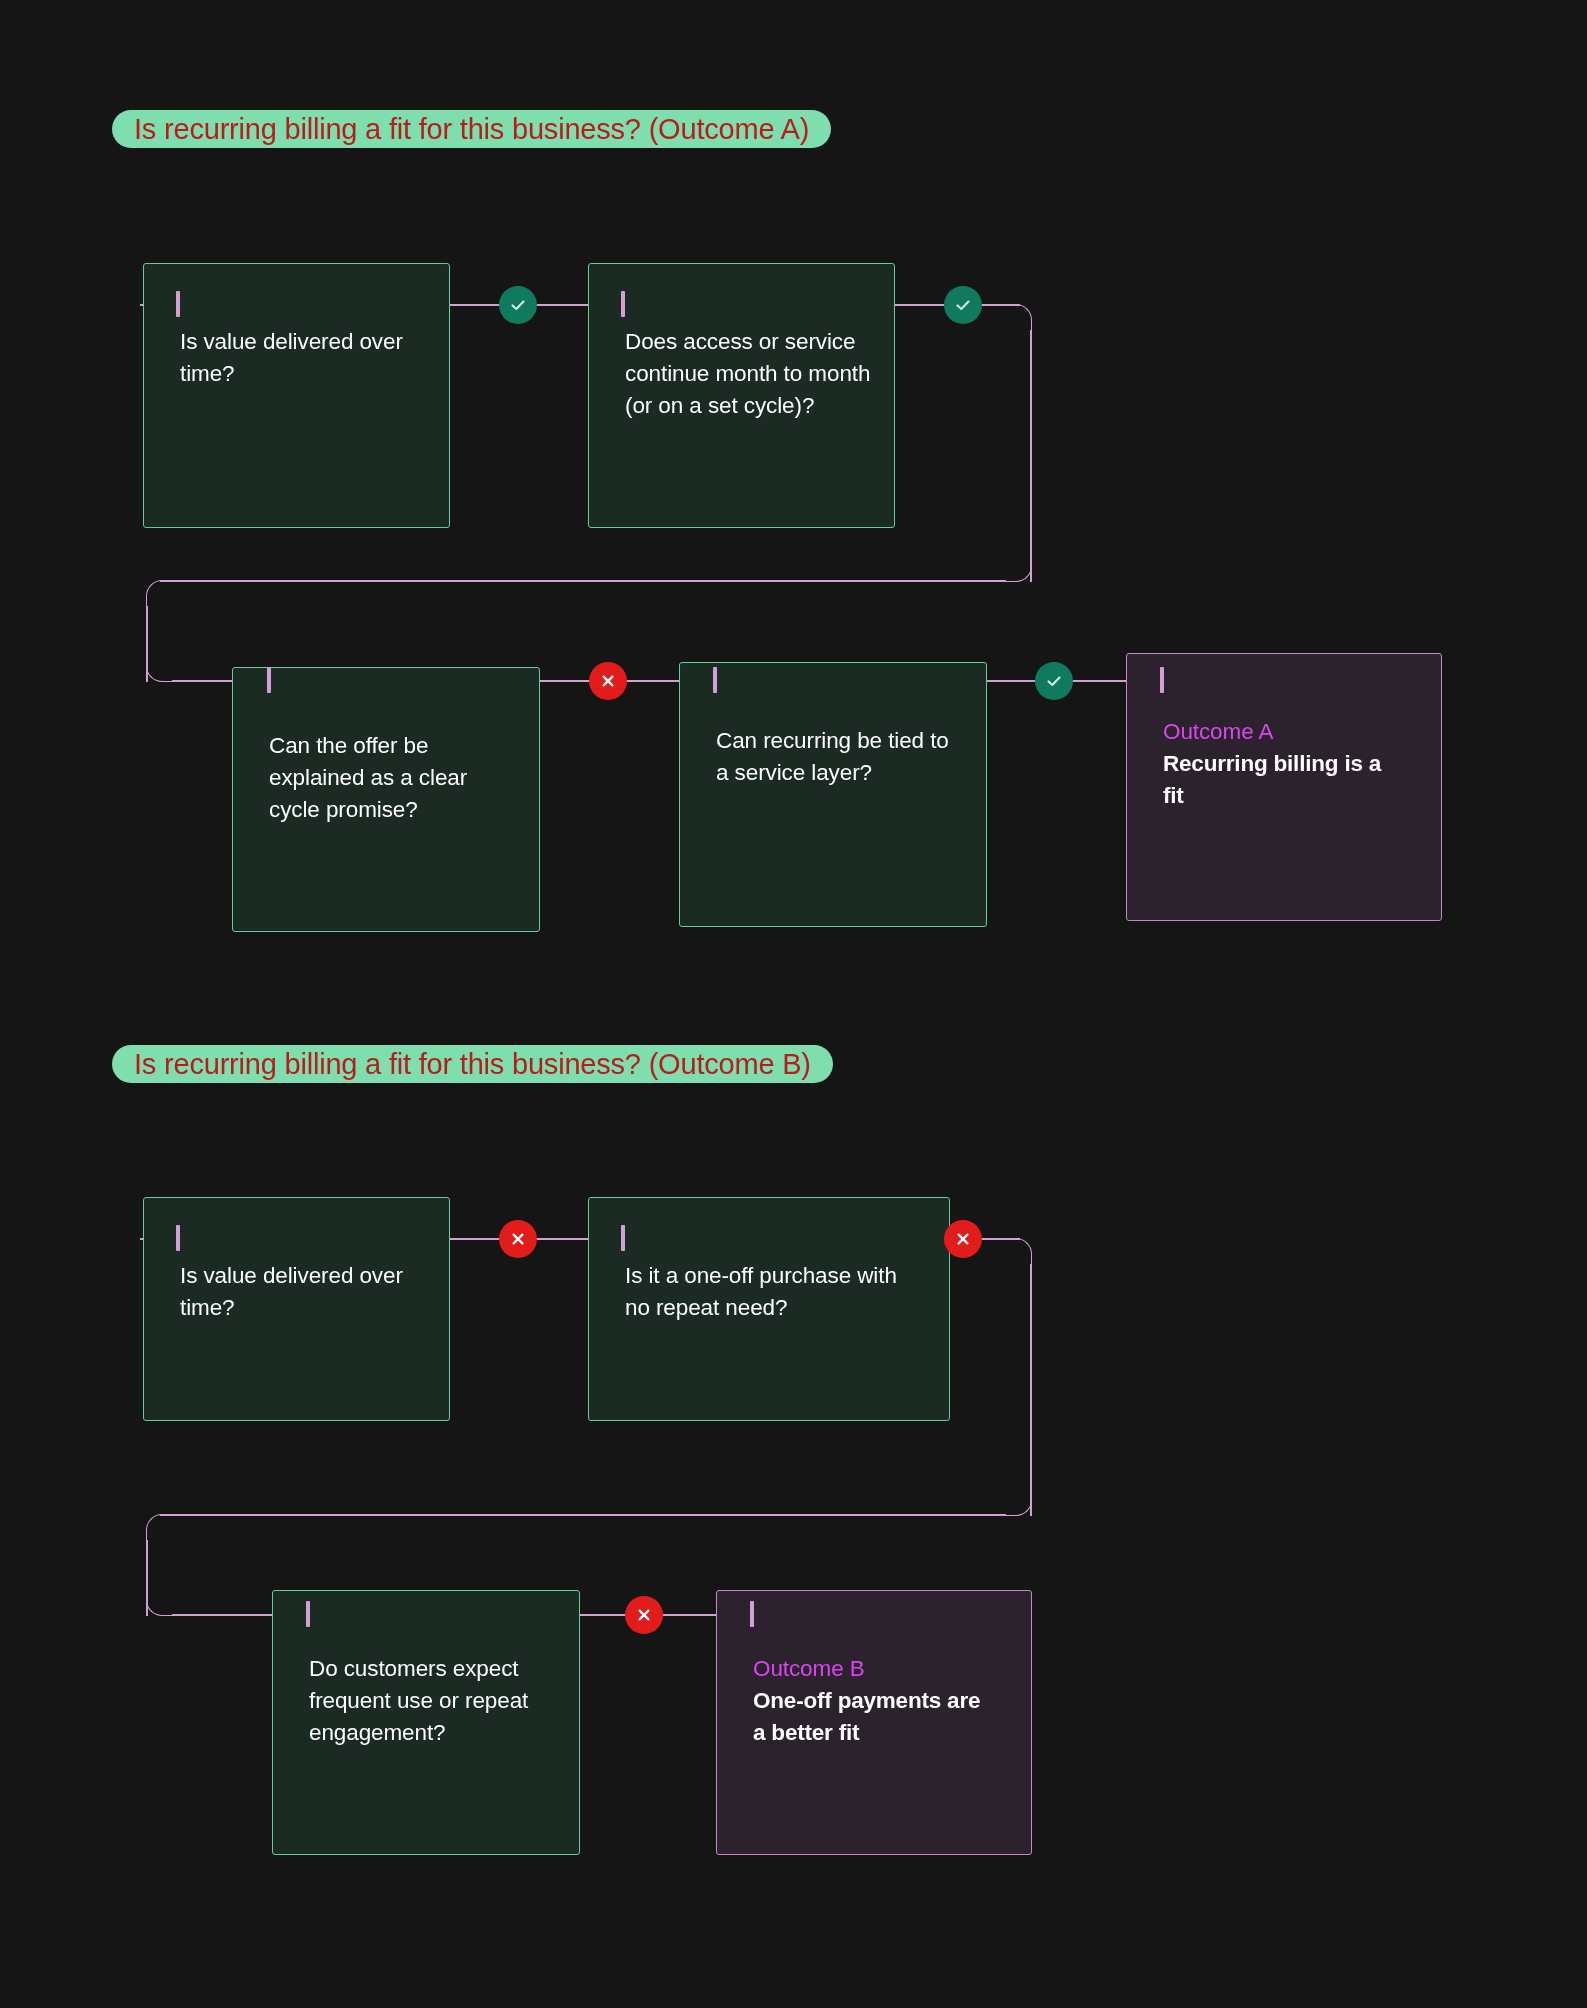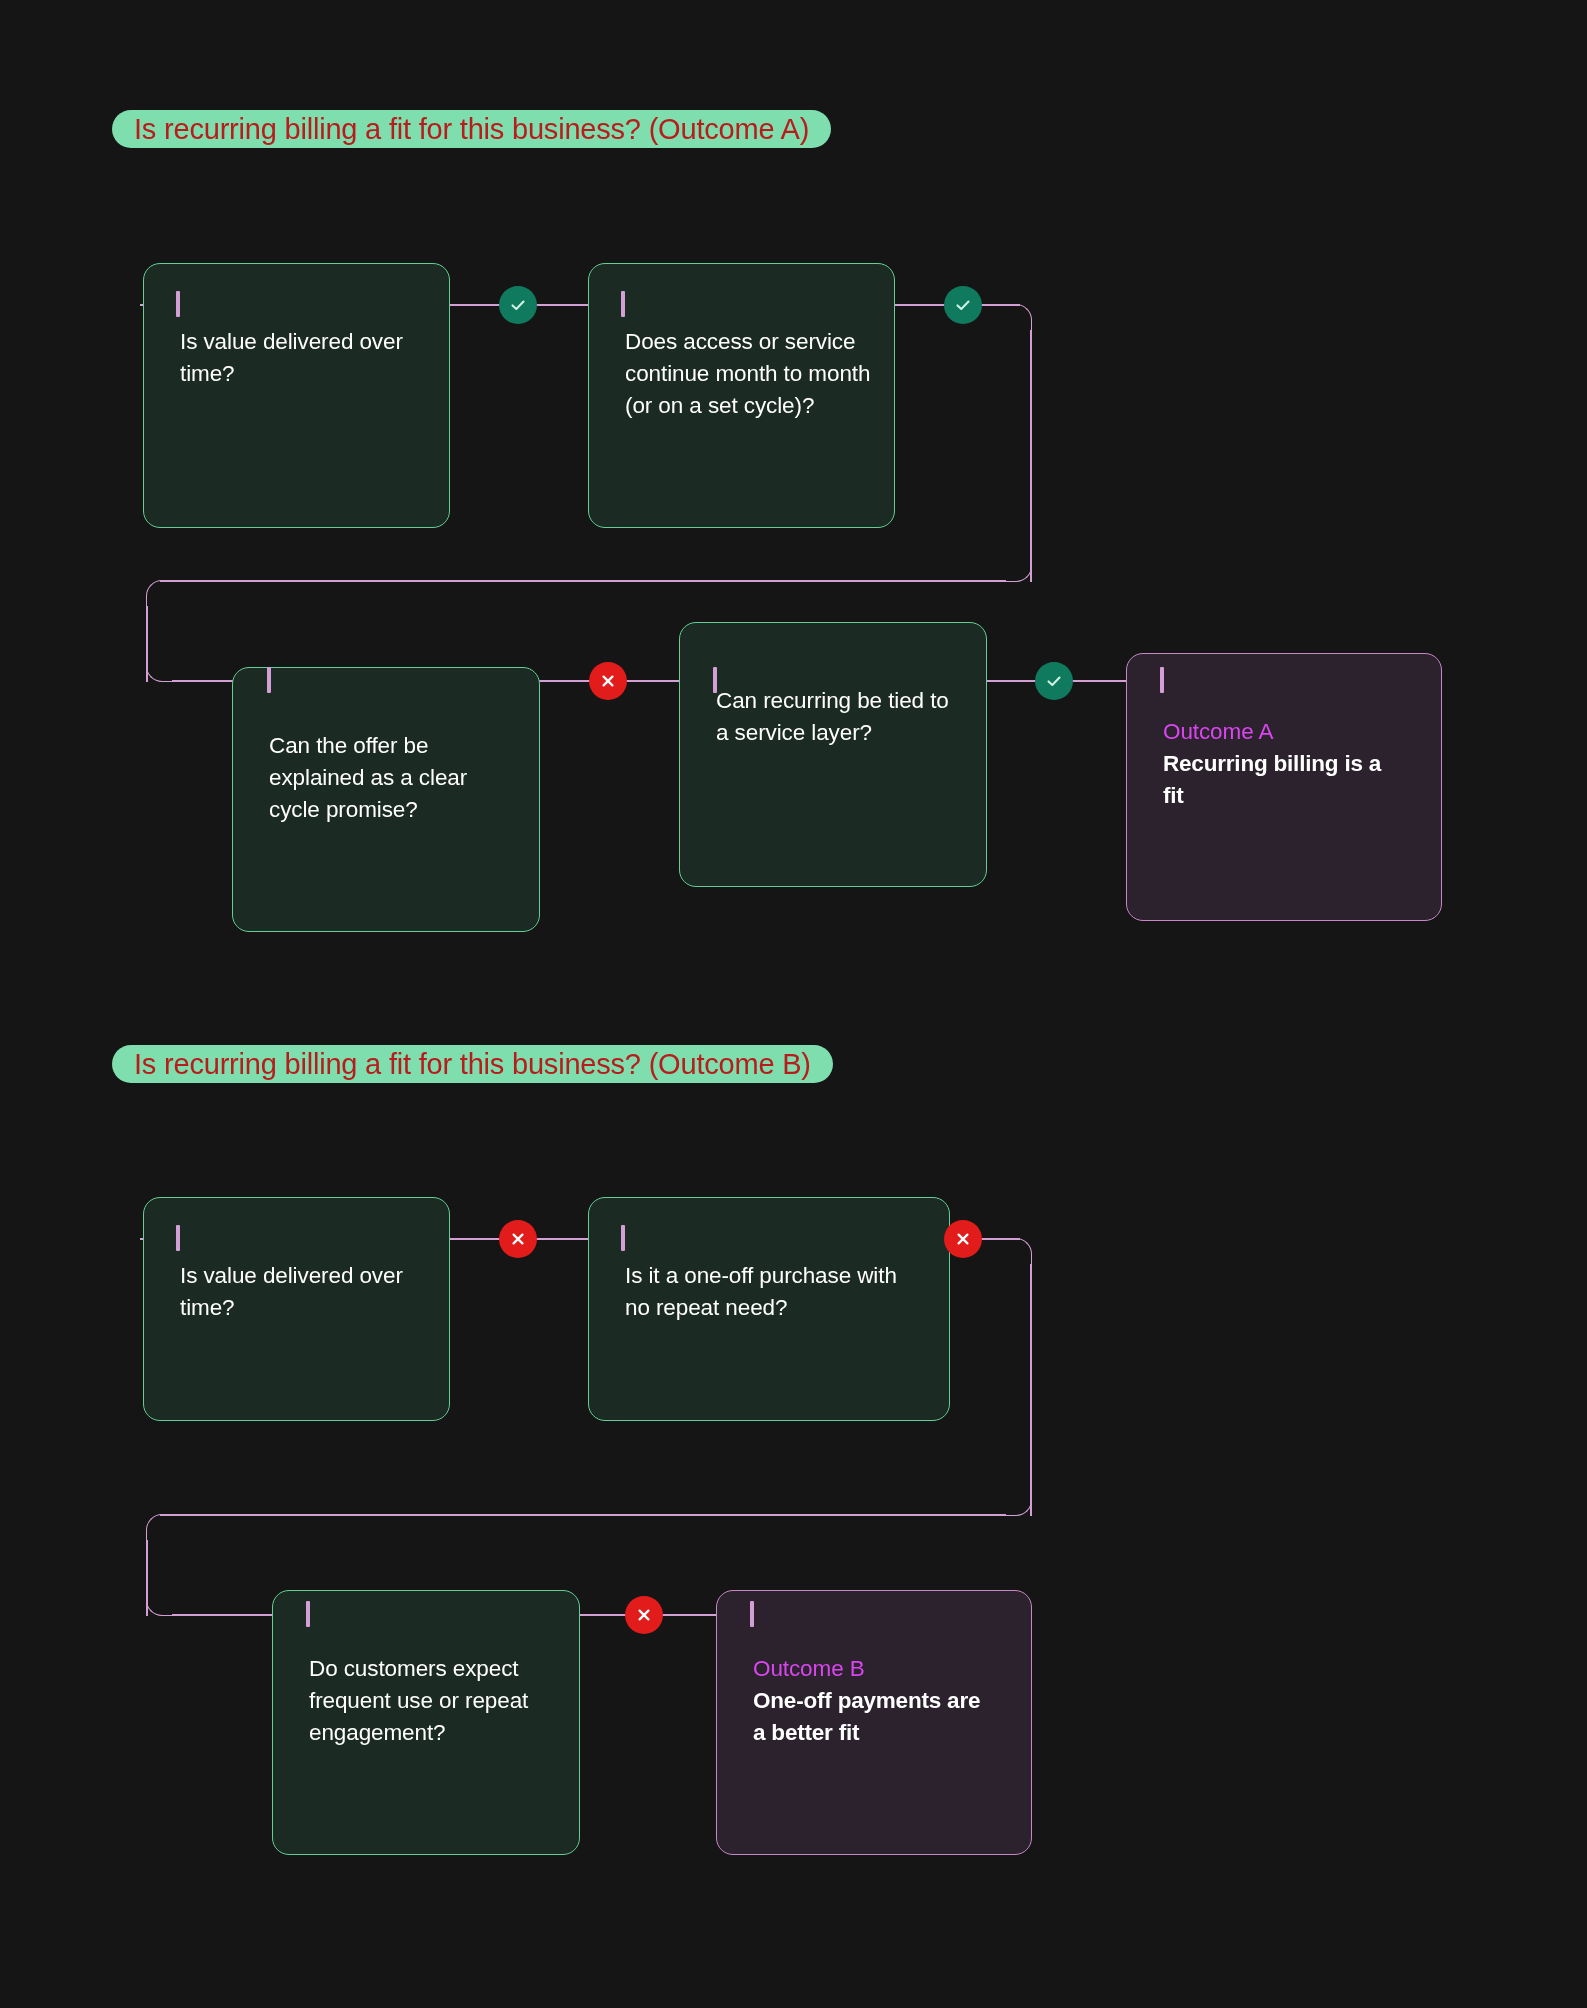--- a/index.html
+++ b/index.html
@@ -22,21 +22,21 @@
     height:38px;
     font-size:29px;
     letter-spacing:-0.2px;
     white-space:nowrap;
   }
 
   
   .card{
     position:absolute;
     box-sizing:border-box;
-    border-radius:17px;
+    border-radius:3px;
     overflow:hidden;
   }
   .card.question{
     background:#1B2A22;
     border:1.4px solid #63CE96;
   }
   .card.outcome{
     background:#2B222D;
     border:1.4px solid #C887C8;
   }
@@ -139,21 +139,21 @@
   <div class="card question" style="left:588px;top:263px;width:307px;height:265px;">
     <div class="card-text">Does access or service continue month to month (or on a set cycle)?</div>
   </div>
   <div class="tick" style="left:621px;top:291px;"></div>
 
   <div class="card question" style="left:232px;top:667px;width:308px;height:265px;">
     <div class="card-text">Can the offer be explained as a clear cycle promise?</div>
   </div>
   <div class="tick" style="left:267px;top:667px;"></div>
 
-  <div class="card question" style="left:679px;top:622px;width:308px;height:265px;">
+  <div class="card question" style="left:679px;top:662px;width:308px;height:265px;">
     <div class="card-text">Can recurring be tied to a service layer?</div>
   </div>
   <div class="tick" style="left:713px;top:667px;"></div>
 
   <div class="card outcome" style="left:1126px;top:653px;width:316px;height:268px;">
     <div class="outcome-label">Outcome A</div>
     <div class="outcome-title">Recurring billing is a fit</div>
   </div>
   <div class="tick" style="left:1160px;top:667px;"></div>
 

